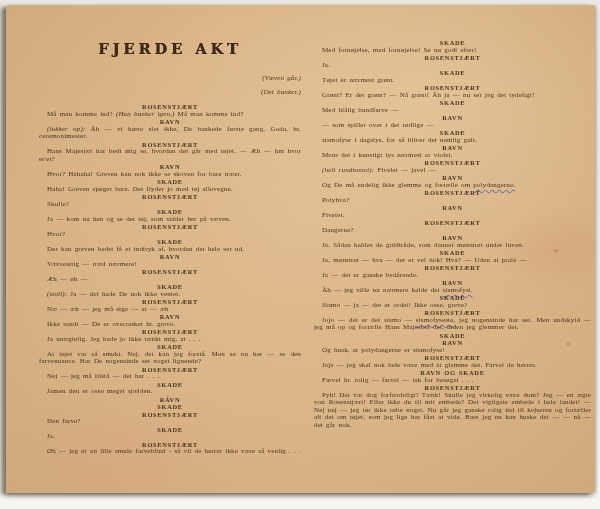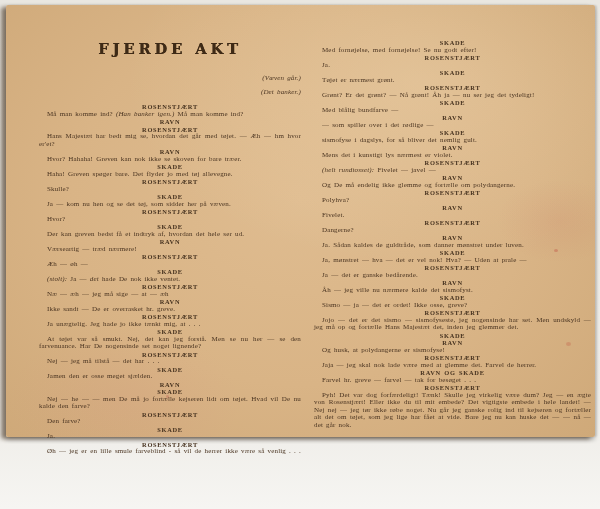--- a/index.html
+++ b/index.html
@@ -2,21 +2,21 @@
 <html><head>
 <meta charset="utf-8">
 <style>
   html, body { margin:0; padding:0; }
   body {
     width:600px; height:509px; position:relative; overflow:hidden;
     background: linear-gradient(180deg, #e9e7e1 0%, #eeece7 80%, #f6f5f2 100%);
     font-family: "Liberation Serif", serif;
   }
   .paper {
-    position:absolute; left:6px; top:5px; width:589px; height:432px;
+    position:absolute; left:6px; top:5px; width:589px; height:488px;
     border-radius:2px;
     background:
       radial-gradient(ellipse 180px 120px at 20% 92%, rgba(214,140,130,0.13), transparent 65%),
       radial-gradient(ellipse 90px 60px at 94% 50%, rgba(190,90,80,0.10), transparent 70%),
       radial-gradient(ellipse 420px 260px at 70% 18%, rgba(255,238,205,0.22), transparent 70%),
       radial-gradient(ellipse at 50% 45%, #dfbc90 0%, #d9b486 55%, #cfa979 100%);
     box-shadow: -5px 2px 4px rgba(55,35,15,0.55), 0 3px 4px rgba(0,0,0,0.22), 2px 0 2px rgba(0,0,0,0.12);
   }
   .title {
     position:absolute; left:30px; top:35px; width:268px;
@@ -35,38 +35,40 @@
   .col-right { left:308px; top:34px; width:277px; }
   .col p { margin:0; }
   p.line { text-indent:8px; }
   p.speaker {
     text-align:center; text-indent:0;
     font-weight:bold; font-size:6.4px; letter-spacing:0.7px;
     color:#46321f;
   }
   p.direction { font-style:italic; text-indent:8px; text-align:right; margin-bottom:6.5px; }
   .ink-underline {
+    text-decoration: underline;
     text-decoration-style: wavy;
     text-decoration-color:#5a62ab;
     text-decoration-thickness:1px;
     text-underline-offset:1.5px;
   }
   .speck { position:absolute; border-radius:50%; pointer-events:none; }
 </style>
 </head>
 <body>
 
 <div class="paper">
   <div class="title">FJERDE AKT</div>
   <div class="col col-left">
       <p class="direction">(Væven går.)</p>
       <p class="direction">(Det banker.)</p>
       <p class="speaker">ROSENSTJÆRT</p>
       <p class="line">Må man komme ind? <i>(Han banker igen.)</i> Må man komme ind?</p>
       <p class="speaker">RAVN</p>
+      <p class="line"><i>(lukker op):</i> Åh — vi hørte slet ikke, De bankede første gang. Goda, hr. ceremonimester.</p>
       <p class="speaker">ROSENSTJÆRT</p>
       <p class="line">Hans Majestæt har bedt mig se, hvordan det går med tøjet. — Æh — hm hvor er'et?</p>
       <p class="speaker">RAVN</p>
       <p class="line">Hvor? Hahaha! Greven kan nok ikke se skoven for bare træer.</p>
       <p class="speaker">SKADE</p>
       <p class="line">Haha! Greven spøger bare. Det flyder jo med tøj allevegne.</p>
       <p class="speaker">ROSENSTJÆRT</p>
       <p class="line">Skulle?</p>
       <p class="speaker">SKADE</p>
       <p class="line">Ja — kom nu hen og se det tøj, som sidder her på væven.</p>
@@ -87,21 +89,20 @@
       <p class="speaker">ROSENSTJÆRT</p>
       <p class="line">Ja unægtelig. Jeg hade jo ikke tænkt mig, at . . .</p>
       <p class="speaker">SKADE</p>
       <p class="line">At tøjet var så smukt. Nej, det kan jeg forstå. Men se nu her — se den farvenuance. Har De nogensinde set noget lignende?</p>
       <p class="speaker">ROSENSTJÆRT</p>
       <p class="line">Nej — jeg må tilstå — det har . . .</p>
       <p class="speaker">SKADE</p>
       <p class="line">Jamen den er osse meget sjælden.</p>
       <p class="speaker">RAVN</p>
       <p class="speaker">SKADE</p>
-      <p class="line">Nej — he — — men De må jo fortælle kejseren lidt om tøjet. Hvad vil De nu kalde den farve?</p>
       <p class="speaker">ROSENSTJÆRT</p>
       <p class="line">Den farve?</p>
       <p class="speaker">SKADE</p>
       <p class="line">Ja.</p>
       <p class="speaker">ROSENSTJÆRT</p>
       <p class="line">Øh — jeg er en lille smule farveblind - så vil de herrer ikke være så venlig . . .</p>
     </div>
   <div class="col col-right">
       <p class="speaker">SKADE</p>
       <p class="line">Med fornøjelse, med fornøjelse! Se nu godt efter!</p>
@@ -140,20 +141,20 @@
       <p class="speaker">SKADE</p>
       <p class="line">Sismo — ja — det er ordet! Ikke osse, greve?</p>
       <p class="speaker">ROSENSTJÆRT</p>
       <p class="line">Jojo — det er det sismo — <span class="ink-underline">sismofyseste,</span> jeg nogensinde har set. Men undskyld — jeg må op og fortælle Hans Majestæt det, inden jeg glemmer det.</p>
       <p class="speaker">SKADE</p>
       <p class="speaker">RAVN</p>
       <p class="line">Og husk, at polydangerne er sismofyse!</p>
       <p class="speaker">ROSENSTJÆRT</p>
       <p class="line">Jaja — jeg skal nok lade være med at glemme det. Farvel de herrer.</p>
       <p class="speaker">RAVN OG SKADE</p>
-      <p class="line">Farvel hr. greve — farvel — tak for besøget . . .</p>
+      <p class="line">Farvel hr. rolig — farvel — tak for besøget . . .</p>
       <p class="speaker">ROSENSTJÆRT</p>
       <p class="line">Pyh! Det var dog forfærdeligt! Tænk! Skulle jeg virkelig være dum? Jeg — en ægte von Rosenstjært! Eller ikke du til mit embede? Det vigtigste embede i hele landet! — Nej nej — jeg tør ikke røbe noget. Nu går jeg ganske rolig ind til kejseren og fortæller alt det om tøjet, som jeg lige har fået at vide. Bare jeg nu kan huske det — — nå — det går nok.</p>
     </div>
   <div class="speck" style="left:548px; top:244px; width:4px; height:3px; background:rgba(190,70,60,0.35);"></div>
   <div class="speck" style="left:560px; top:337px; width:5px; height:4px; background:rgba(190,80,60,0.28);"></div>
   <div class="speck" style="left:160px; top:390px; width:3px; height:3px; background:rgba(180,80,70,0.30);"></div>
 </div>
 
 </body></html>

